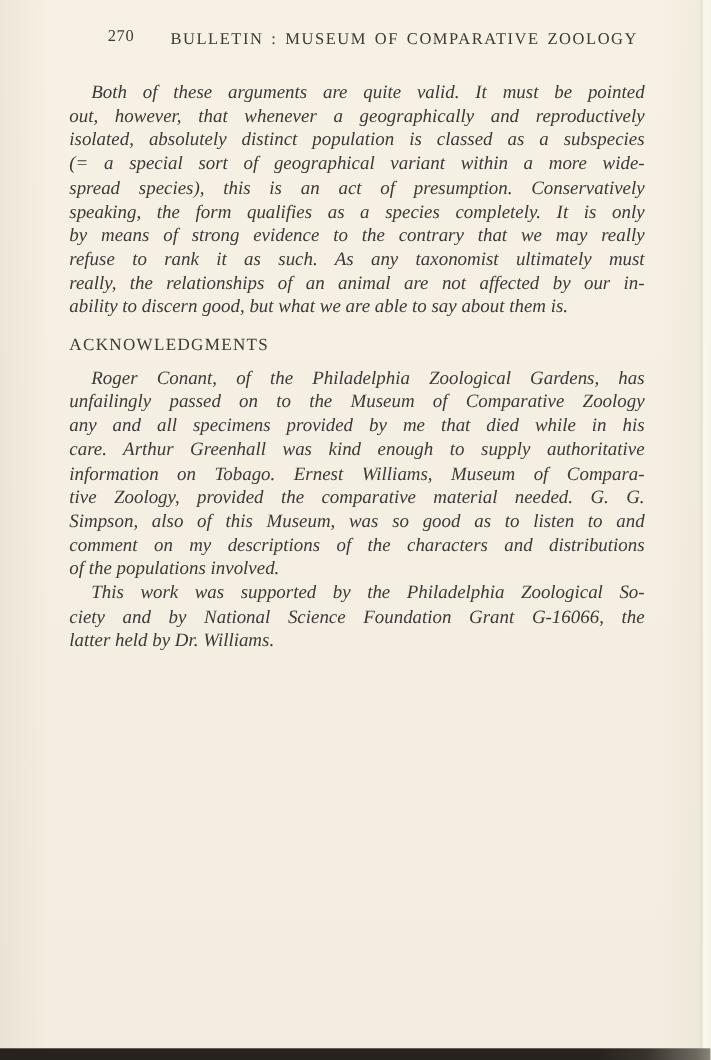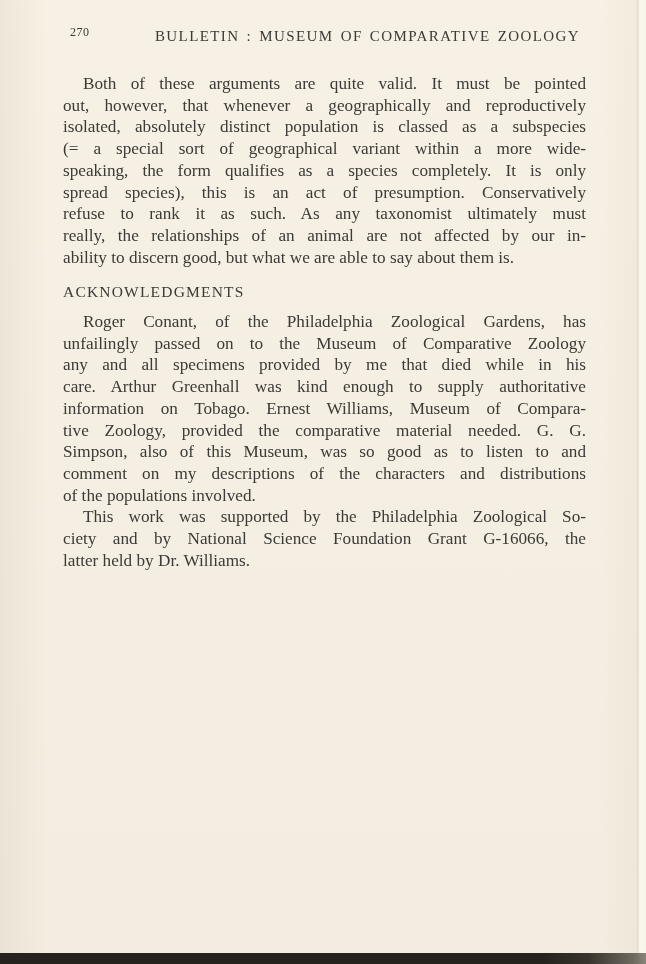--- a/index.html
+++ b/index.html
@@ -39,23 +39,23 @@
 
   .page-header {
     position: absolute;
     top: 25px;
     left: 0;
     width: 646px;
     color: #3c3a36;
   }
   .page-number {
     position: absolute;
-    left: 70px;
+    left: 98px;
     top: 0;
-    font-size: 12px;
+    font-size: 15px;
     letter-spacing: 0.5px;
   }
   .running-head {
     position: absolute;
     left: 110px;
     top: 3px;
     width: 470px;
     text-align: right;
     font-size: 15px;
     letter-spacing: 1.4px;
@@ -64,21 +64,21 @@
 
   .text-block {
     position: absolute;
     left: 63px;
     top: 73px;
     width: 523px;
     font-size: 17.2px;
     line-height: 21.7px;
     color: #3c3a36;
   }
-  .paragraph { margin: 0; }
+  .paragraph { margin: 0; font-style: italic; }
   .line {
     text-align: justify;
     text-align-last: justify;
     -moz-text-align-last: justify;
     white-space: normal;
   }
   .line.first { text-indent: 20px; }
   .line.last  { text-align-last: left; -moz-text-align-last: left; }
 
   .heading {
@@ -96,22 +96,23 @@
   <span class="page-number">270</span>
   <span class="running-head">BULLETIN : MUSEUM OF COMPARATIVE ZOOLOGY</span>
 </div>
 
 <div class="text-block">
     <div class="paragraph">
       <div class="line first">Both of these arguments are quite valid.  It must be pointed</div>
       <div class="line">out, however, that whenever a geographically and reproductively</div>
       <div class="line">isolated, absolutely distinct population is classed as a subspecies</div>
       <div class="line">(= a special sort of geographical variant within a more wide-</div>
+      <div class="line">spread species), this is an act of presumption.  Conservatively</div>
       <div class="line">speaking, the form qualifies as a species completely.  It is only</div>
-      <div class="line">spread species), this is an act of presumption.  Conservatively</div>
+      <div class="line">by means of strong evidence to the contrary that we may really</div>
       <div class="line">refuse to rank it as such.  As any taxonomist ultimately must</div>
       <div class="line">really, the relationships of an animal are not affected by our in-</div>
       <div class="line last">ability to discern good, but what we are able to say about them is.</div>
     </div>
     <div class="heading">ACKNOWLEDGMENTS</div>
     <div class="paragraph">
       <div class="line first">Roger Conant, of the Philadelphia Zoological Gardens, has</div>
       <div class="line">unfailingly passed on to the Museum of Comparative Zoology</div>
       <div class="line">any and all specimens provided by me that died while in his</div>
       <div class="line">care.  Arthur Greenhall was kind enough to supply authoritative</div>

